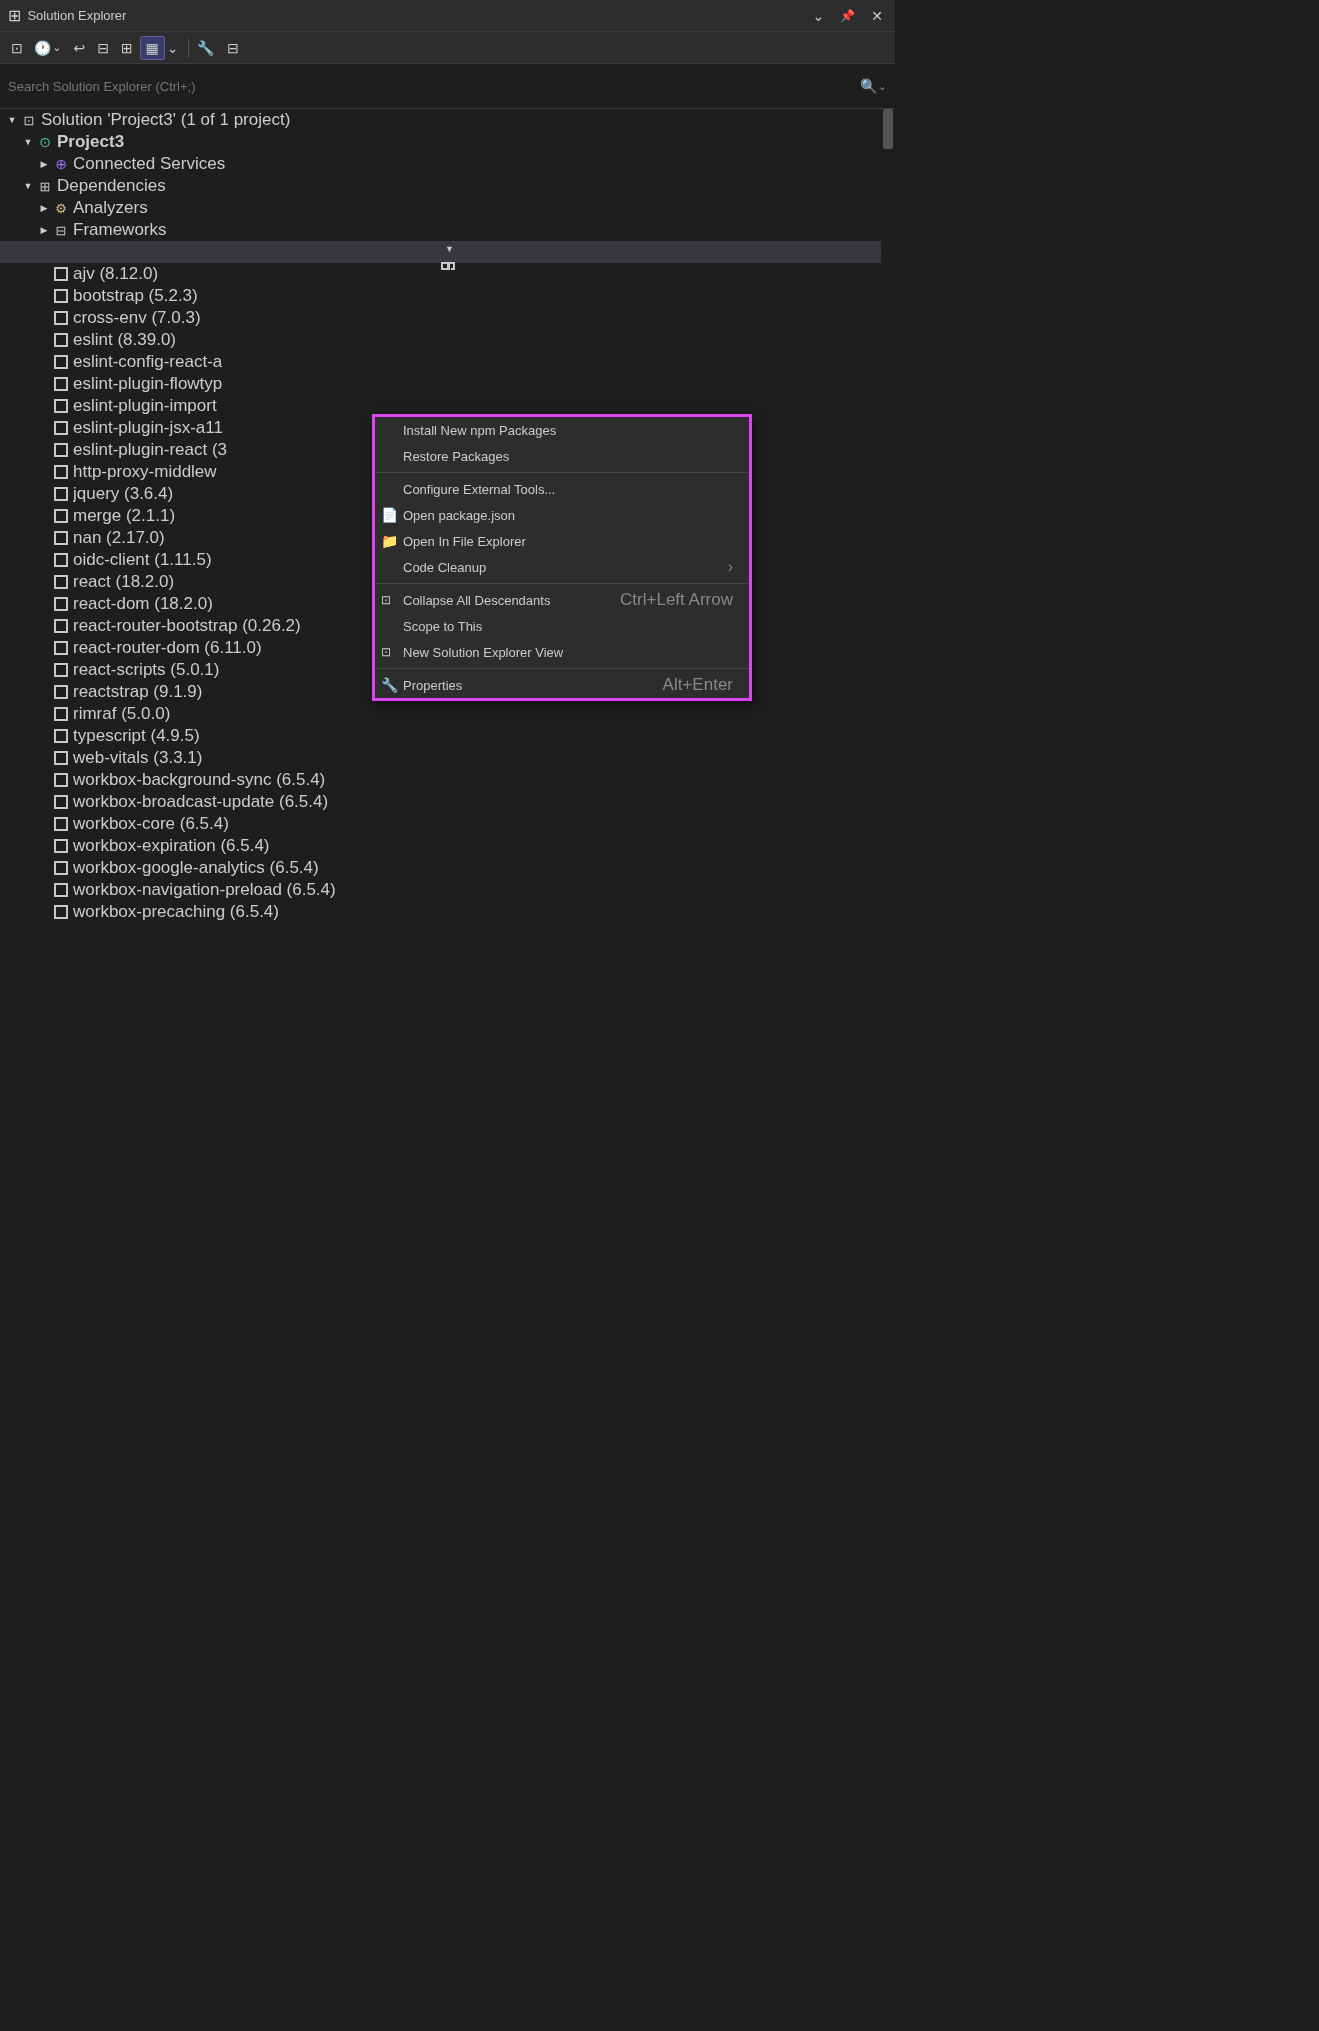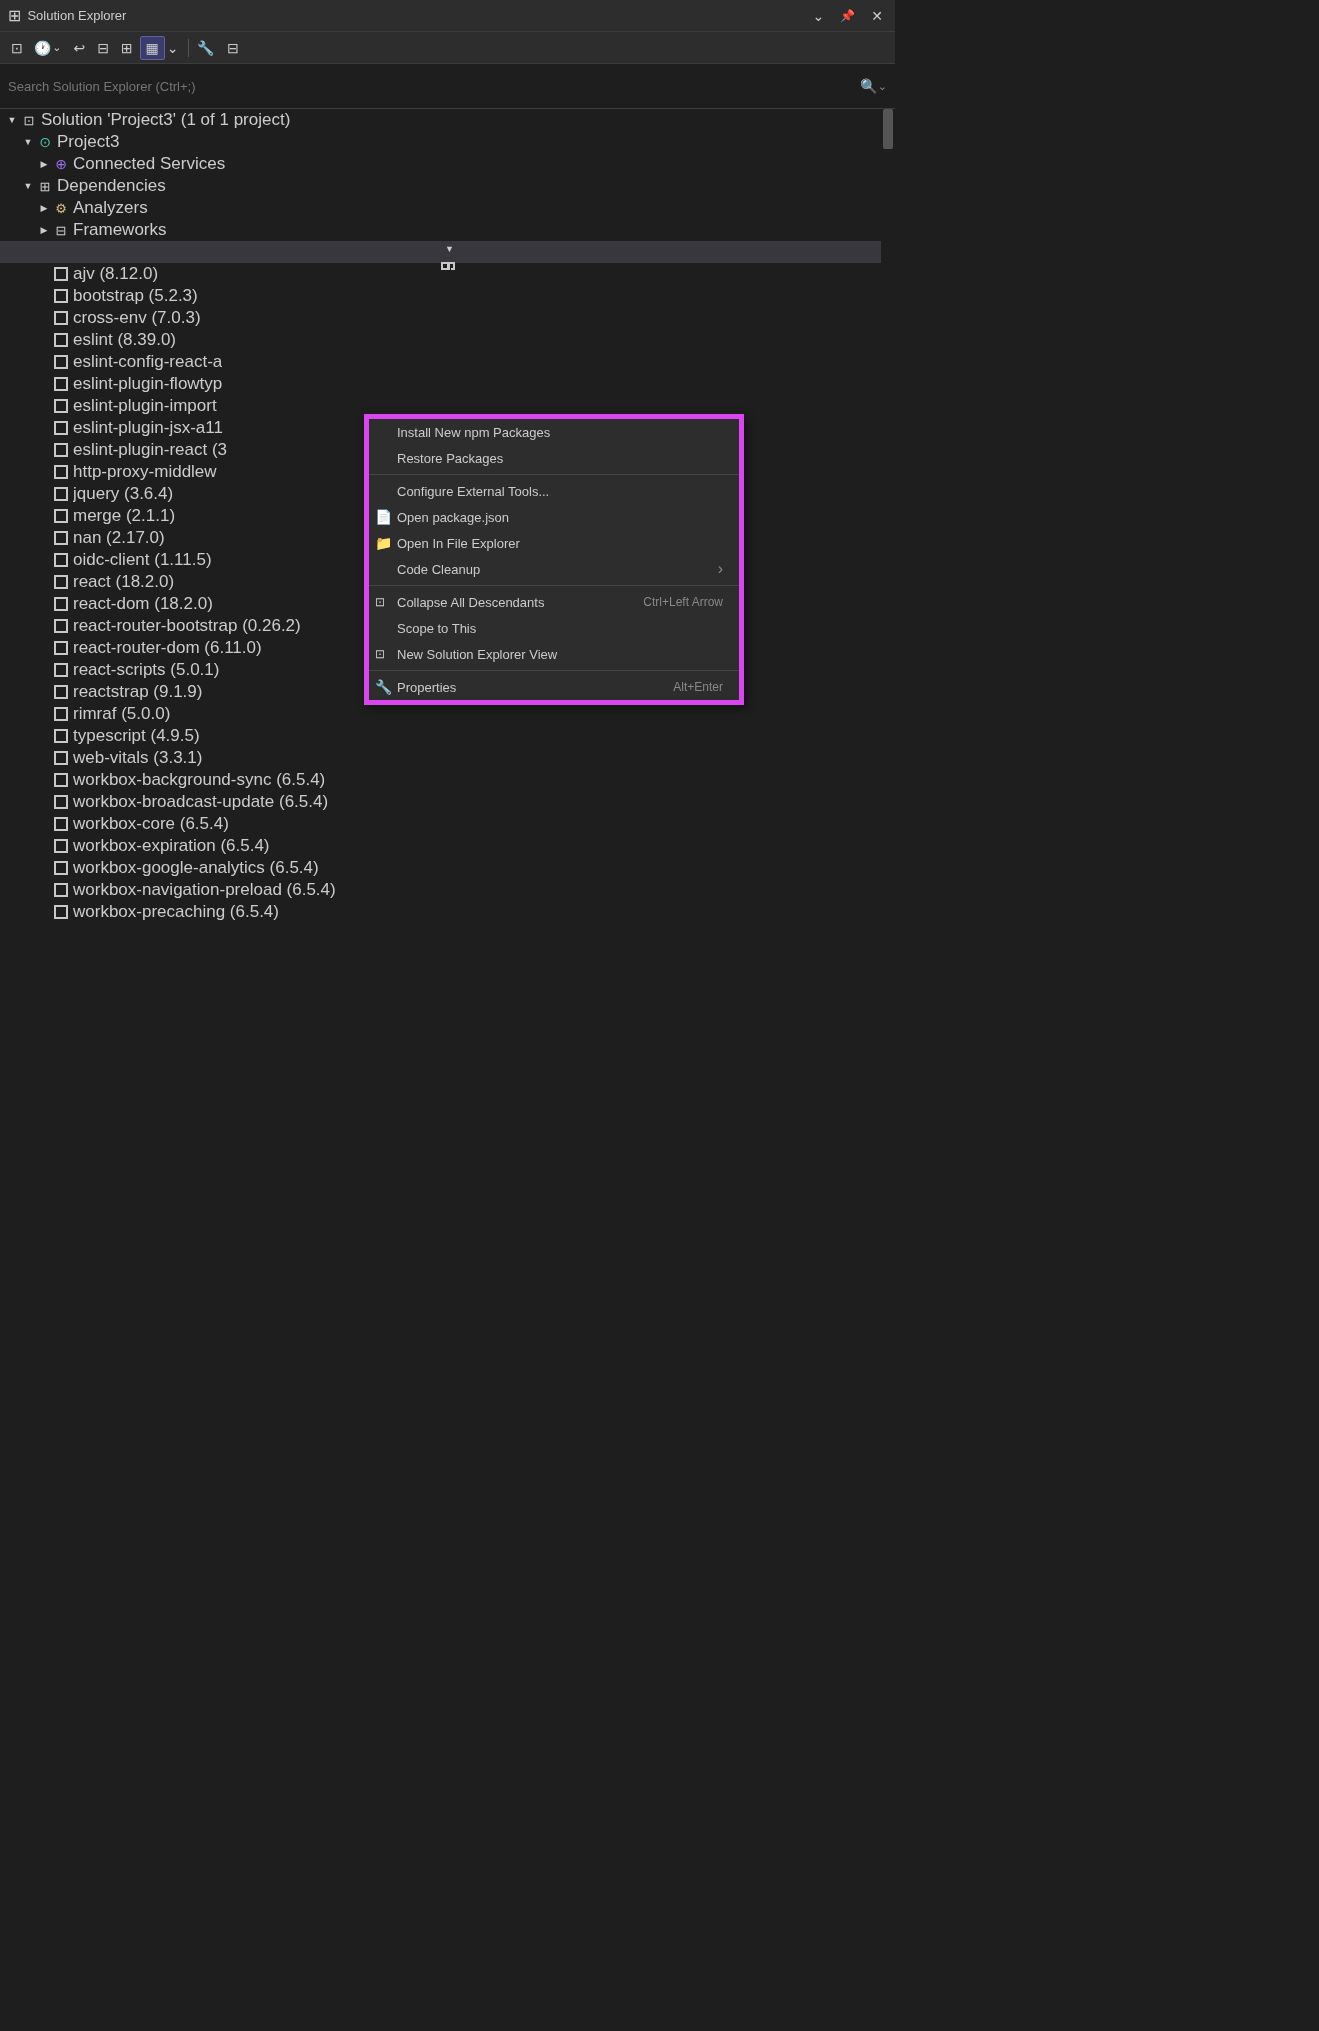--- a/index.html
+++ b/index.html
@@ -128,39 +128,39 @@
       width: 18px;
       height: 18px;
       flex-shrink: 0;
       margin-right: 3px;
     }
     .node-label {
       font-size: 17px;
       overflow: hidden;
       text-overflow: ellipsis;
     }
-    .node-label.bold { font-weight: normal; }
+    .node-label.bold { font-weight: bold; }
 
     
     .npm-pkg-icon {
       width: 14px;
       height: 14px;
       border: 2px solid #c8c8c8;
       background: #1e1e1e;
       flex-shrink: 0;
       display: inline-block;
     }
 
     
     .context-menu {
       position: absolute;
       top: 305px;
-      left: 364px;
+      left: 372px;
       background: #2d2d2d;
-      border: 5px solid #d946ef;
+      border: 3px solid #d946ef;
       min-width: 380px;
       z-index: 100;
       box-shadow: 3px 3px 8px rgba(0,0,0,0.5);
     }
     .ctx-item {
       display: flex;
       align-items: center;
       padding: 5px 16px 5px 28px;
       cursor: pointer;
       font-size: 13px;
@@ -171,21 +171,21 @@
     .ctx-item .ctx-icon {
       position: absolute;
       left: 6px;
       top: 50%;
       transform: translateY(-50%);
       font-size: 14px;
     }
     .ctx-item .ctx-shortcut {
       margin-left: auto;
       color: #888;
-      font-size: 12px;
+      font-size: 17px;
     }
     .ctx-item .ctx-arrow {
       margin-left: auto;
       color: #888;
     }
     .ctx-separator {
       height: 1px;
       background: #454545;
       margin: 3px 0;
     }

